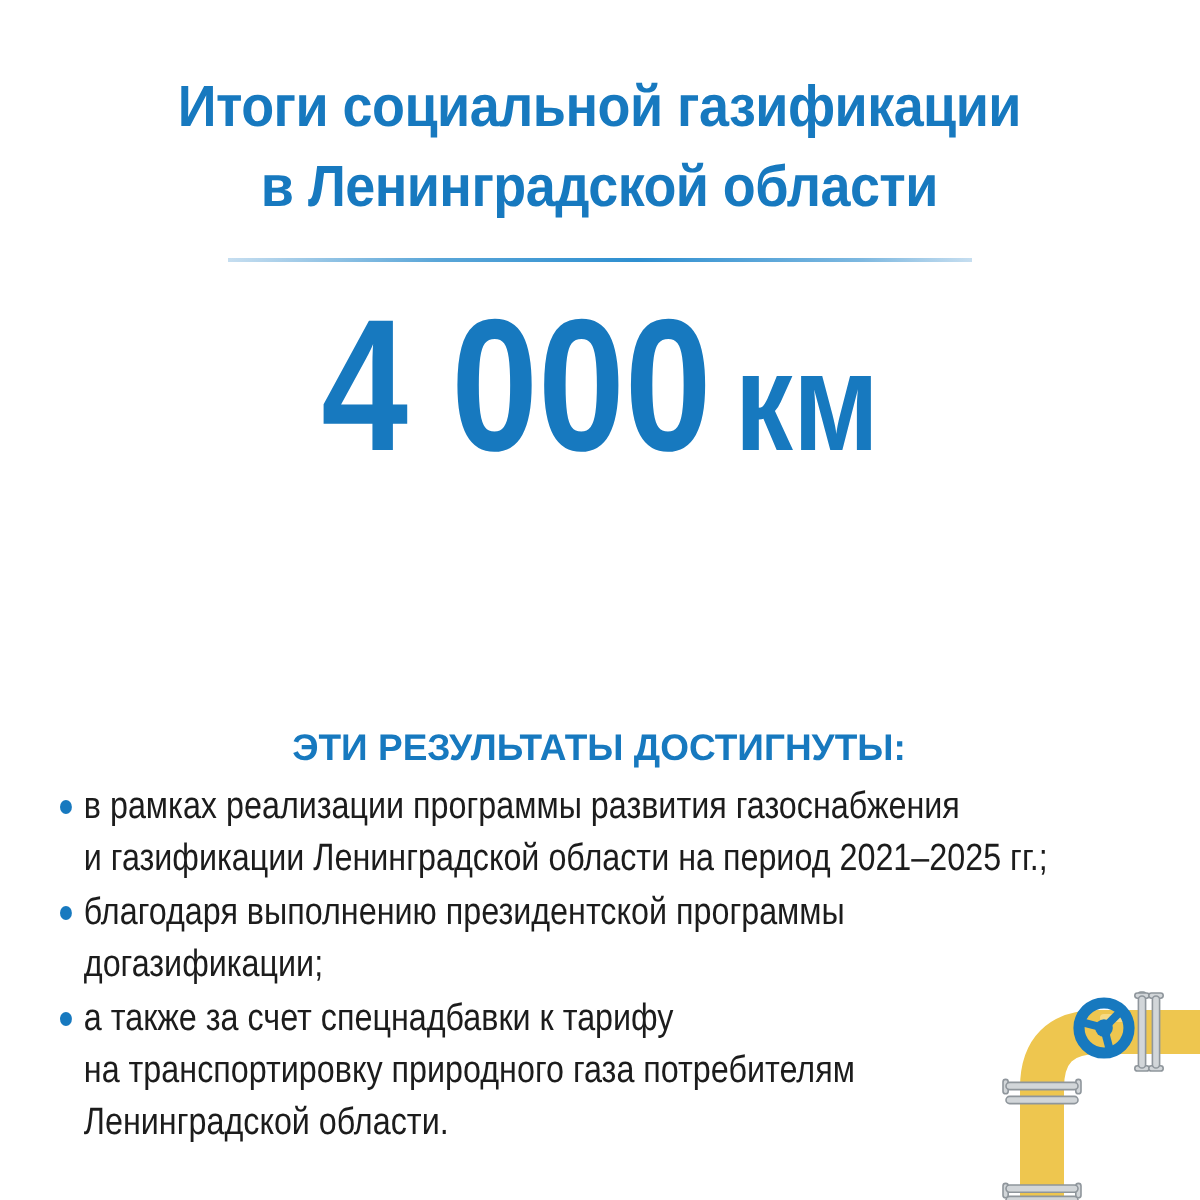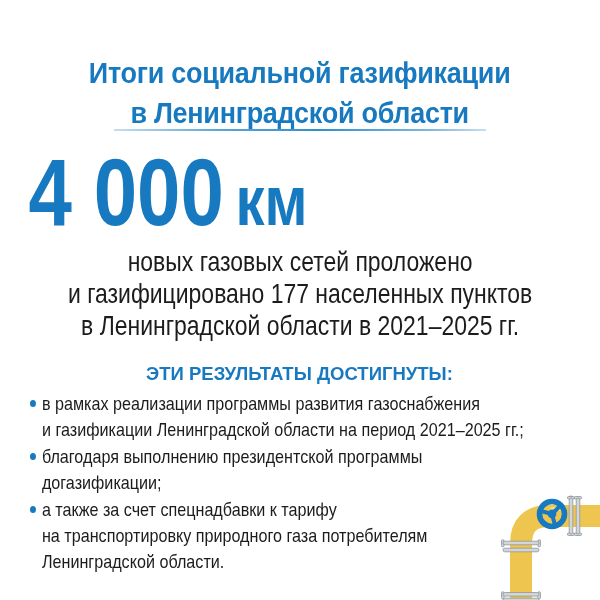--- a/index.html
+++ b/index.html
@@ -1,33 +1,33 @@
 <!DOCTYPE html>
 <html style="--accent: #1779bf; --text: #1c1c1c; --pipe-yellow: #eec64f; --pipe-highlight: #f6da85; --flange-gray: #d2d6d9; --flange-outline: #8f969c;"><head>
 <meta charset="utf-8">
 <style>
   html,body{margin:0;padding:0;background:#fff;}
   .canvas{
     position:relative;width:600px;height:600px;background:#fff;overflow:hidden;
     font-family:"Liberation Sans",sans-serif;color:var(--text,#1c1c1c);
   }
   
-  .title{position:absolute;top:34px;left:0;width:600px;text-align:center;margin-top:19px;}
+  .title{position:absolute;top:34px;left:0;width:600px;text-align:center;}
   .title-inner{
     display:inline-block;transform:scaleX(.93);transform-origin:center top;
     color:var(--accent,#1779bf);font-weight:bold;font-size:29px;line-height:40px;
     letter-spacing:-0.01em;white-space:nowrap;
   }
   
   .divider{
     position:absolute;top:129px;left:114px;width:372px;height:2px;
     background:linear-gradient(90deg,#c6def0 0%,#5aa6d8 28%,#2e8fd0 55%,#7db8e0 85%,#c6def0 100%);
   }
   
-  .stat{position:absolute;top:141px;left:0;width:600px;}
+  .stat{position:absolute;top:141px;left:0;width:600px;text-align:center;}
   .stat-inner{
     display:inline-flex;align-items:baseline;gap:14px;white-space:nowrap;
     transform:scaleX(.83);transform-origin:center top;color:var(--accent,#1779bf);
   }
   .stat-value{font-weight:bold;font-size:94px;line-height:1.1;}
   .stat-unit{font-weight:bold;font-size:70px;line-height:1;}
   
   .summary{position:absolute;top:246px;left:0;width:600px;text-align:center;}
   .summary-inner{
     display:inline-block;transform:scaleX(.82);transform-origin:center top;
@@ -71,27 +71,20 @@
 
   <div class="divider"></div>
 
   <div class="stat">
     <div class="stat-inner">
       <span class="stat-value">4 000</span>
         <span class="stat-unit">км</span>
     </div>
   </div>
 
-  <div class="summary">
-    <div class="summary-inner">
-      <div>новых газовых сетей проложено</div>
-      <div>и газифицировано 177 населенных пунктов</div>
-      <div>в Ленинградской области в 2021–2025 гг.</div>
-    </div>
-  </div>
 
   <div class="results-heading">ЭТИ РЕЗУЛЬТАТЫ ДОСТИГНУТЫ:</div>
 
   <ul class="bullets">
     <li>
       <span class="dot"></span>
       <div>в рамках реализации программы развития газоснабжения</div>
       <div>и газификации Ленинградской области на период 2021–2025 гг.;</div>
     </li>
     <li>

